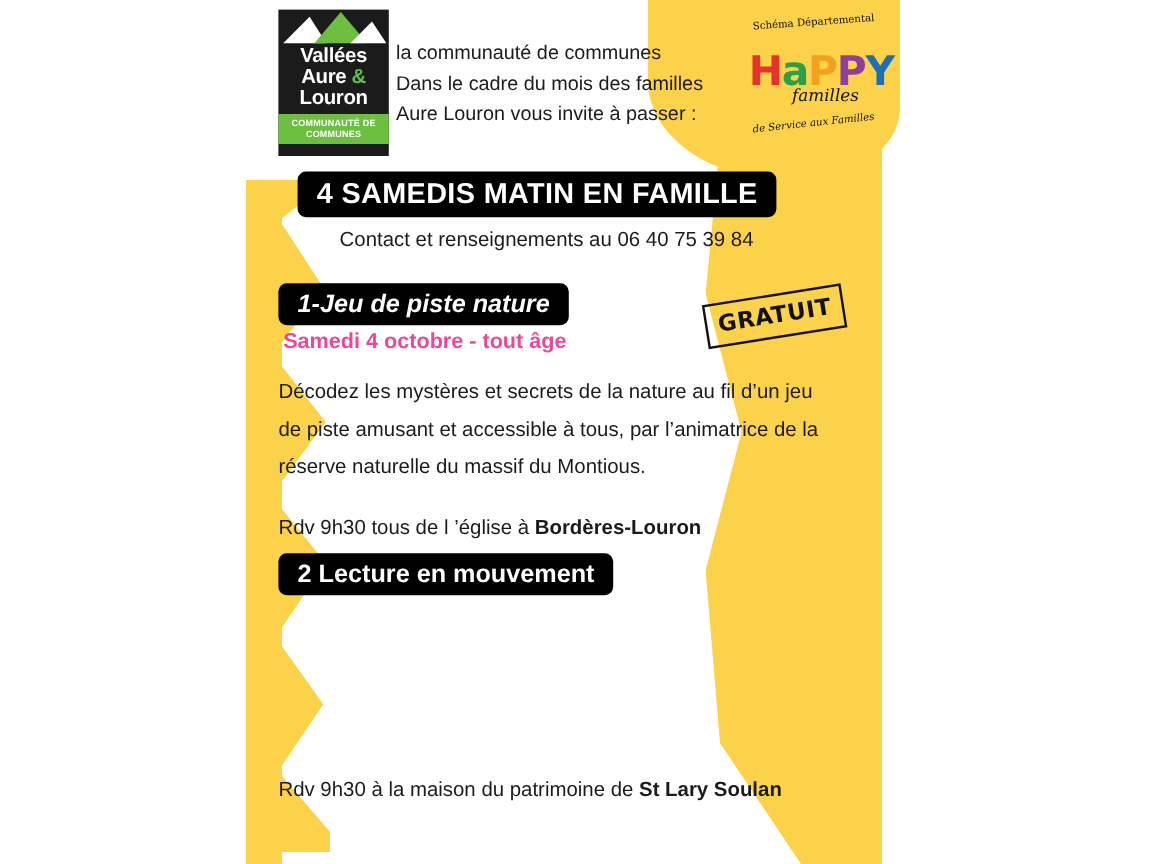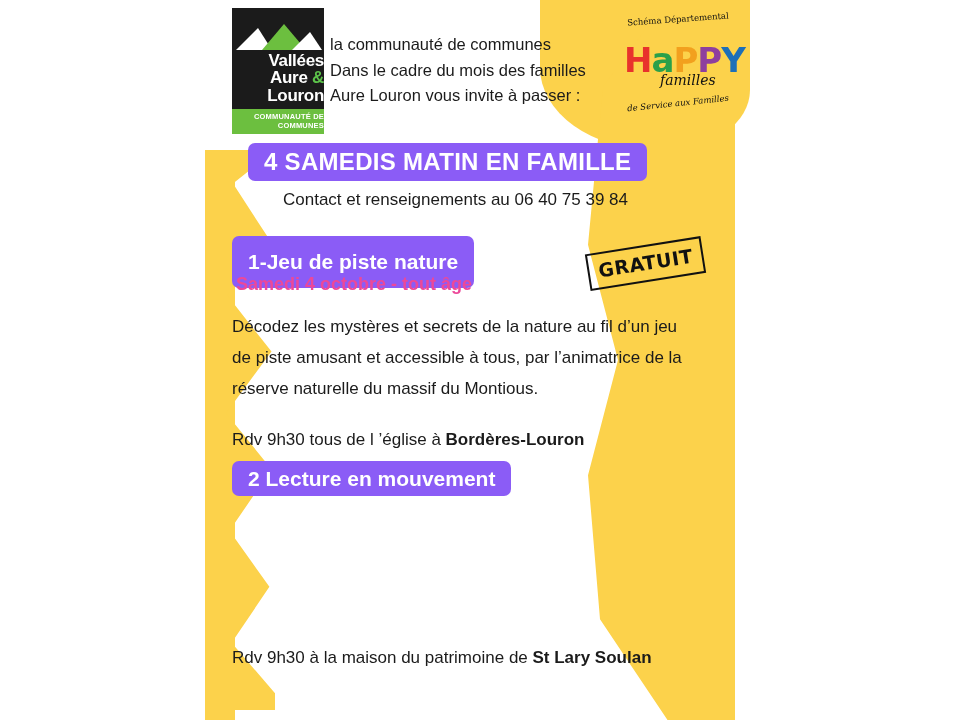--- a/index.html
+++ b/index.html
@@ -76,23 +76,23 @@
     height: 140px;
   }
   .logo-vallees {
     position: absolute;
     left: 232px;
     top: 8px;
     width: 92px;
     height: 122px;
     background: #1b1b1b;
     color: #ffffff;
-    text-align: right;
+    text-align: center;
     box-sizing: border-box;
-    padding-top: 14px;
+    padding-top: 0;
   }
   .logo-mountains {
     width: 92px;
     height: 30px;
     display: block;
   }
   .logo-vallees .l1, .logo-vallees .l2, .logo-vallees .l3 {
     display: block;
     font-weight: bold;
     line-height: 1.02;
@@ -174,42 +174,43 @@
     color: #111;
     text-align: center;
     font-style: italic;
     font-family: "DejaVu Serif", serif;
     transform: rotate(-6deg);
   }
 
   
   .banner {
     position: absolute;
-    background: #8b5cf6;
+    background: #000000;
     color: #ffffff;
     font-weight: bold;
     border-radius: 7px;
     display: flex;
     align-items: center;
     padding: 0 16px;
     box-sizing: border-box;
     white-space: nowrap;
   }
   .banner-main {
     left: 248px;
     top: 143px;
     height: 38px;
     font-size: 24px;
     letter-spacing: 0.3px;
   }
   .banner-1 {
     left: 232px;
     top: 236px;
-    height: 52px;
+    height: 35px;
     font-size: 21px;
+    font-style: italic;
   }
   .banner-2 {
     left: 232px;
     top: 461px;
     height: 35px;
     font-size: 21px;
   }
 
   
   .contact {

